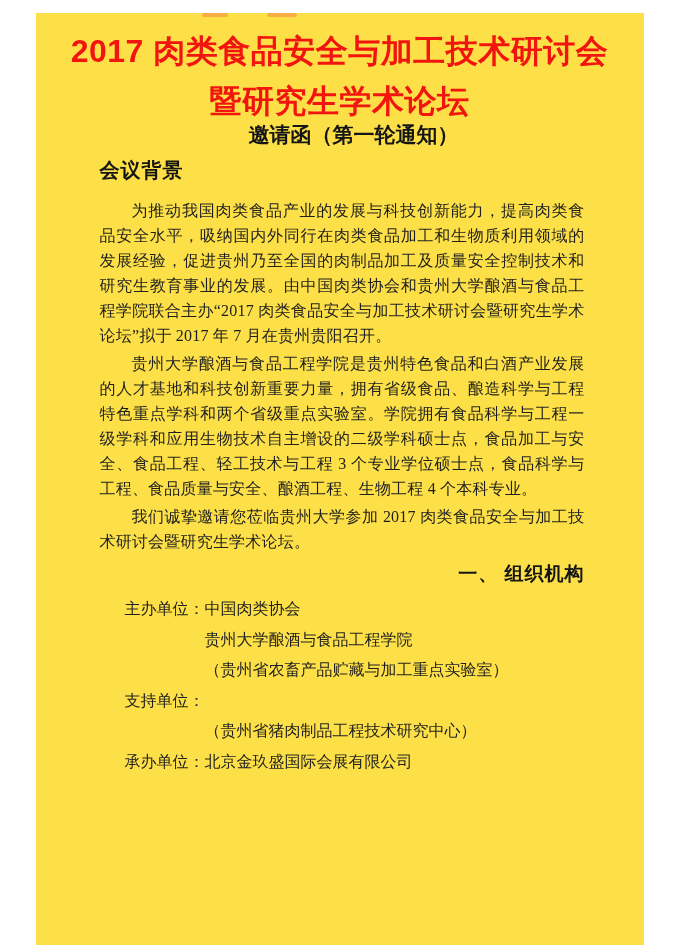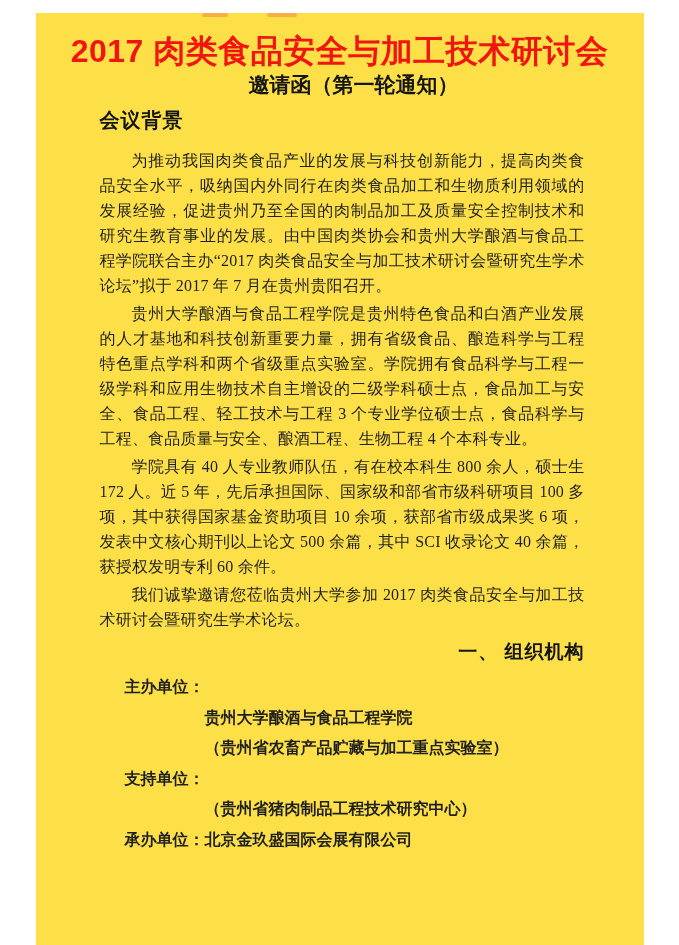--- a/index.html
+++ b/index.html
@@ -85,58 +85,59 @@
     color: #141414;
     letter-spacing: 1px;
     text-align: right;
   }
 
   .org-list {
     margin: 8px 0 0 25px;
     font-size: 16px;
     line-height: 30.5px;
   }
-  .org-row { display: flex; font-weight: bold; }
+  .org-row { display: flex; }
   .org-label {
     flex: 0 0 80px;
     white-space: nowrap;
   }
   .org-value { white-space: nowrap; }
 </style>
 </head>
 <body style="background: rgb(255, 255, 255);">
 
 <div class="page">
 
   <div class="top-artifact">
     <i class="m1"></i>
       <i class="m2"></i>
   </div>
 
   <h1 class="doc-title" style="color: rgb(242, 21, 15);">
     <span class="title-line">2017 肉类食品安全与加工技术研讨会</span>
+    <span class="title-line">暨研究生学术论坛</span>
   </h1>
 
   <h2 class="doc-subtitle">邀请函（第一轮通知）</h2>
 
   <div class="content">
 
     <h3 class="section-heading">会议背景</h3>
 
     <p class="body-para first">为推动我国肉类食品产业的发展与科技创新能力，提高肉类食品安全水平，吸纳国内外同行在肉类食品加工和生物质利用领域的发展经验，促进贵州乃至全国的肉制品加工及质量安全控制技术和研究生教育事业的发展。由中国肉类协会和贵州大学酿酒与食品工程学院联合主办“2017 肉类食品安全与加工技术研讨会暨研究生学术论坛”拟于 2017 年 7 月在贵州贵阳召开。</p>
     <p class="body-para">贵州大学酿酒与食品工程学院是贵州特色食品和白酒产业发展的人才基地和科技创新重要力量，拥有省级食品、酿造科学与工程特色重点学科和两个省级重点实验室。学院拥有食品科学与工程一级学科和应用生物技术自主增设的二级学科硕士点，食品加工与安全、食品工程、轻工技术与工程 3 个专业学位硕士点，食品科学与工程、食品质量与安全、酿酒工程、生物工程 4 个本科专业。</p>
-    <p class="body-para">学院具有 40 人专业教师队伍，有在校本科生 800 余人，硕士生 172 人。近 5 年，先后承担国际、国家级和部省市级科研项目 100 多项，其中获得国家基金资助项目 10 余项，获部省市级成果奖 6 项，发表中文核心期刊以上论文 500 余篇，其中 SCI 收录论文 40 余篇，获授权发明专利 60 余件。</p>
     <p class="body-para">我们诚挚邀请您莅临贵州大学参加 2017 肉类食品安全与加工技术研讨会暨研究生学术论坛。</p>
 
     <h3 class="org-heading">一、 组织机构</h3>
 
     <div class="org-list">
 
       <div class="org-row">
         <span class="org-label">主办单位：</span>
+        <span class="org-value">中国肉类协会</span>
       </div>
       <div class="org-row">
         <span class="org-label"></span>
         <span class="org-value">贵州大学酿酒与食品工程学院</span>
       </div>
       <div class="org-row">
         <span class="org-label"></span>
         <span class="org-value">（贵州省农畜产品贮藏与加工重点实验室）</span>
       </div>
 

